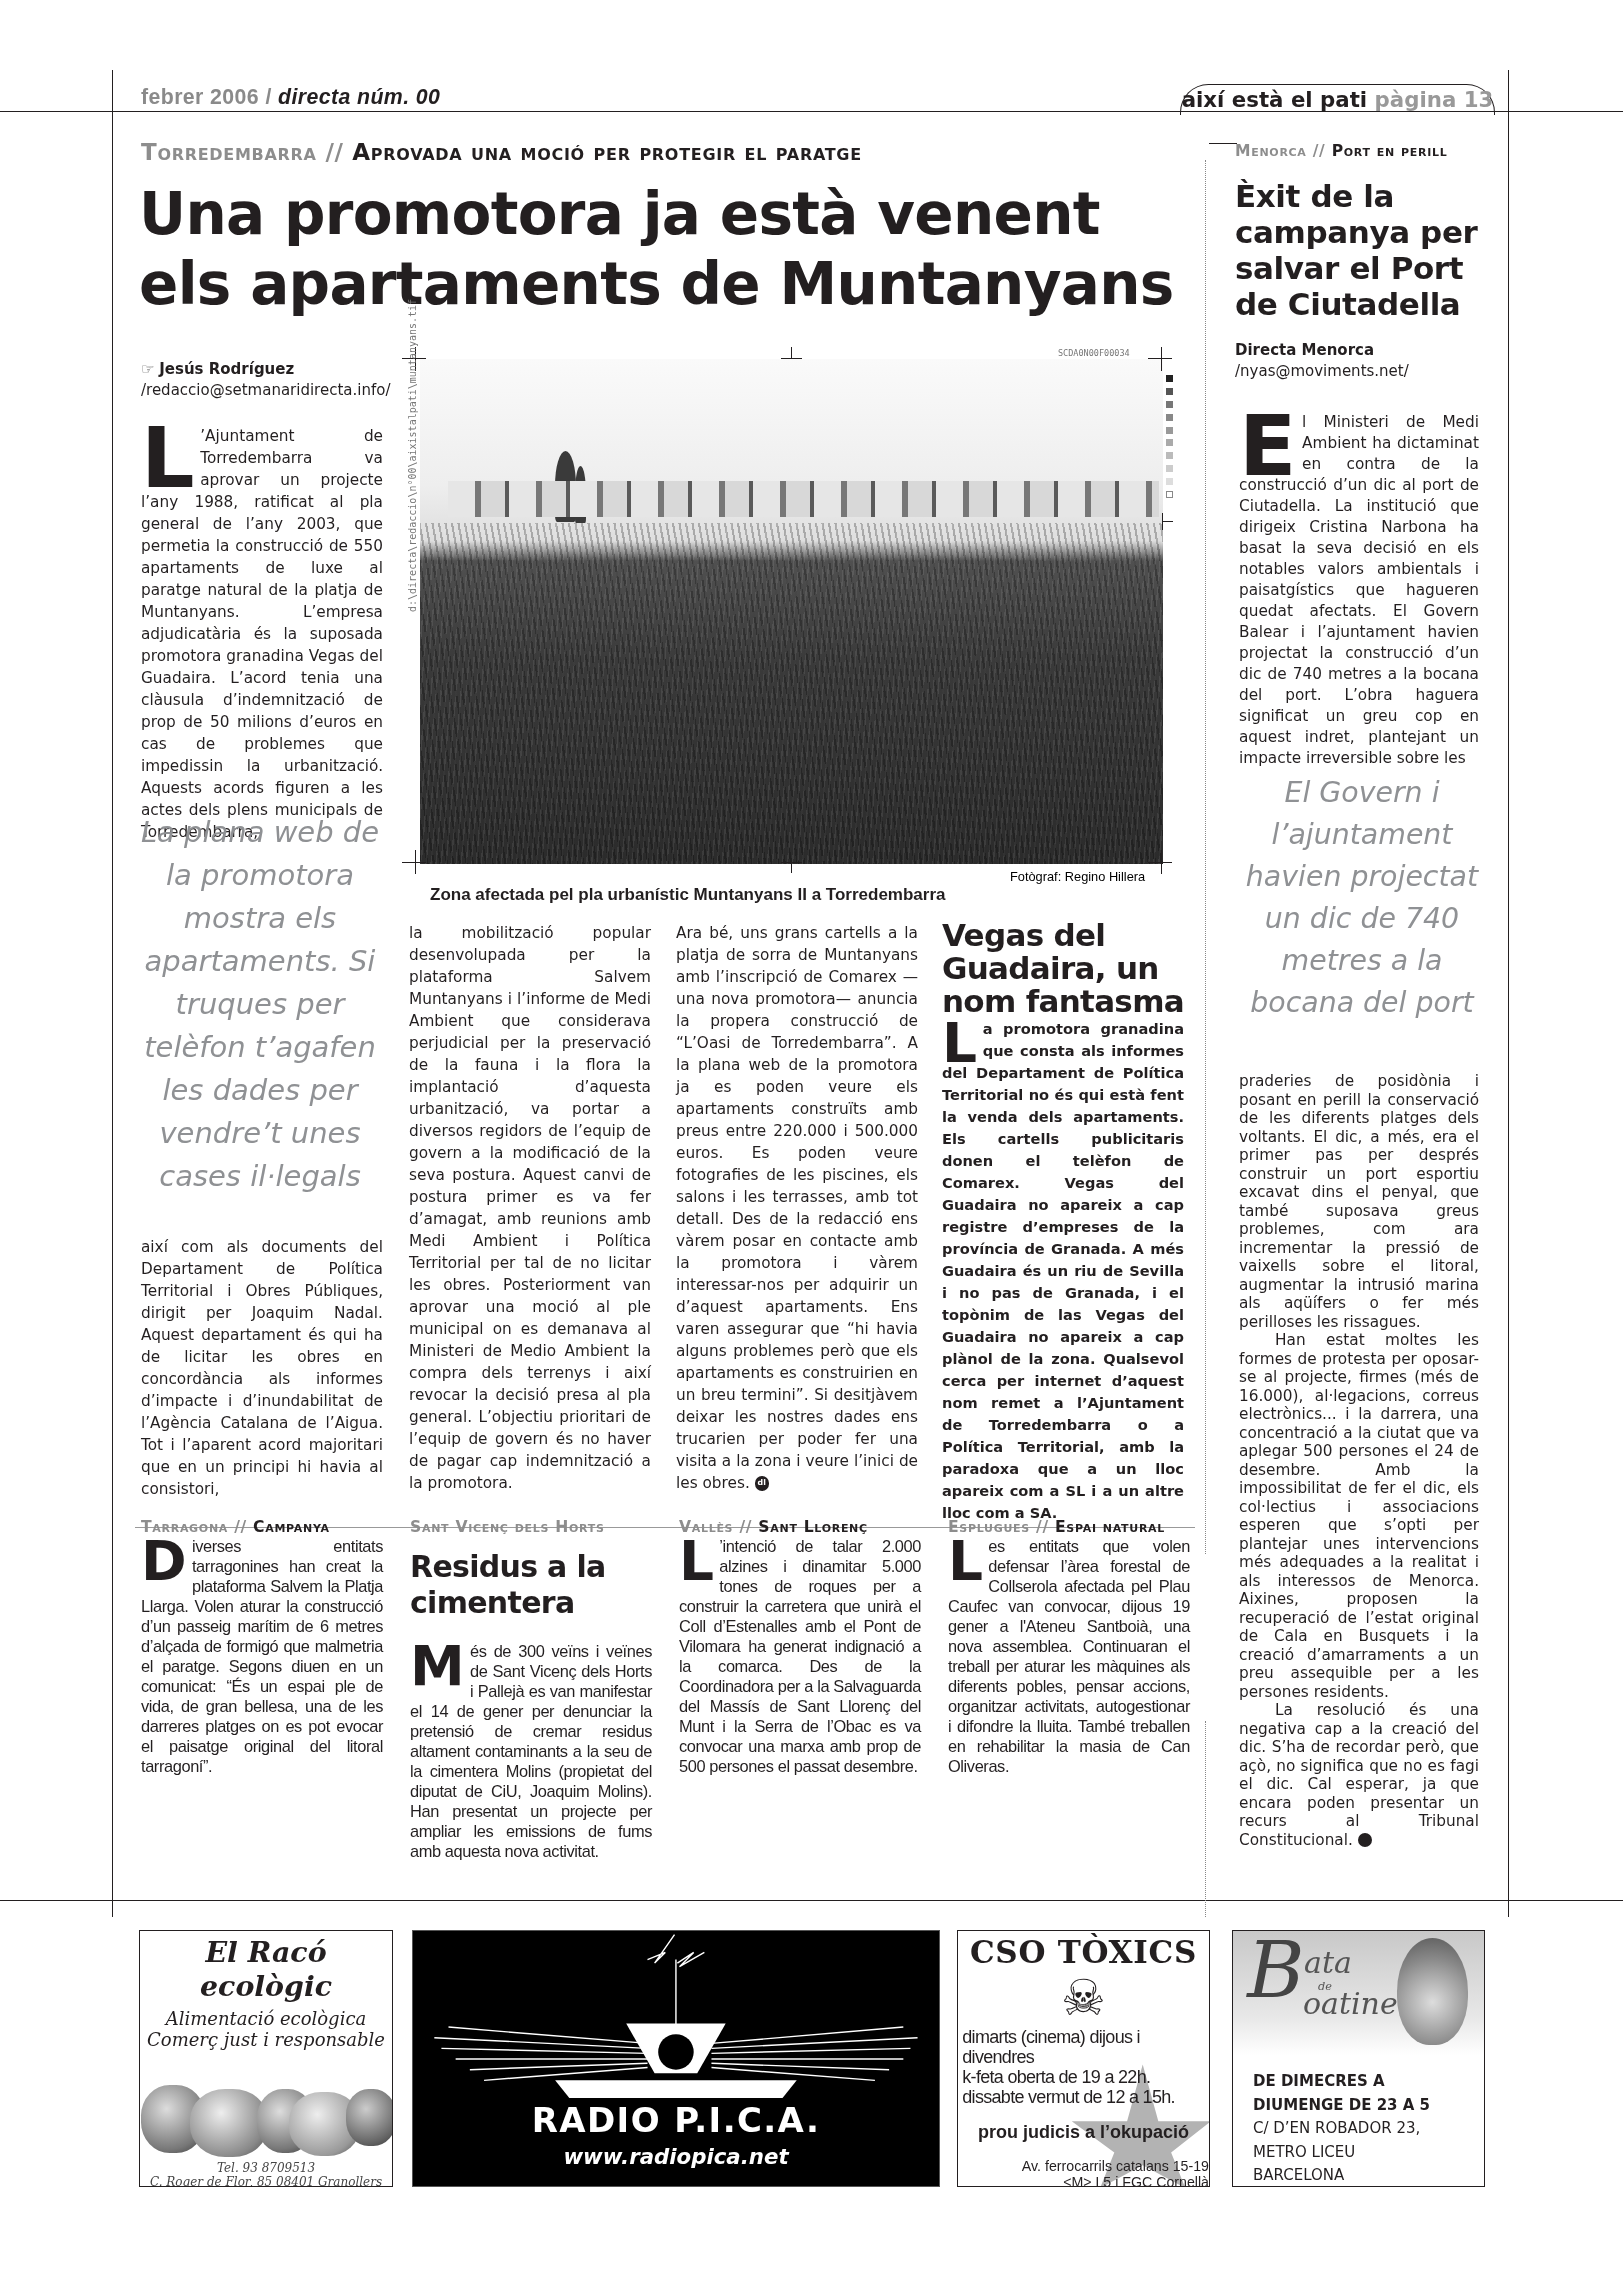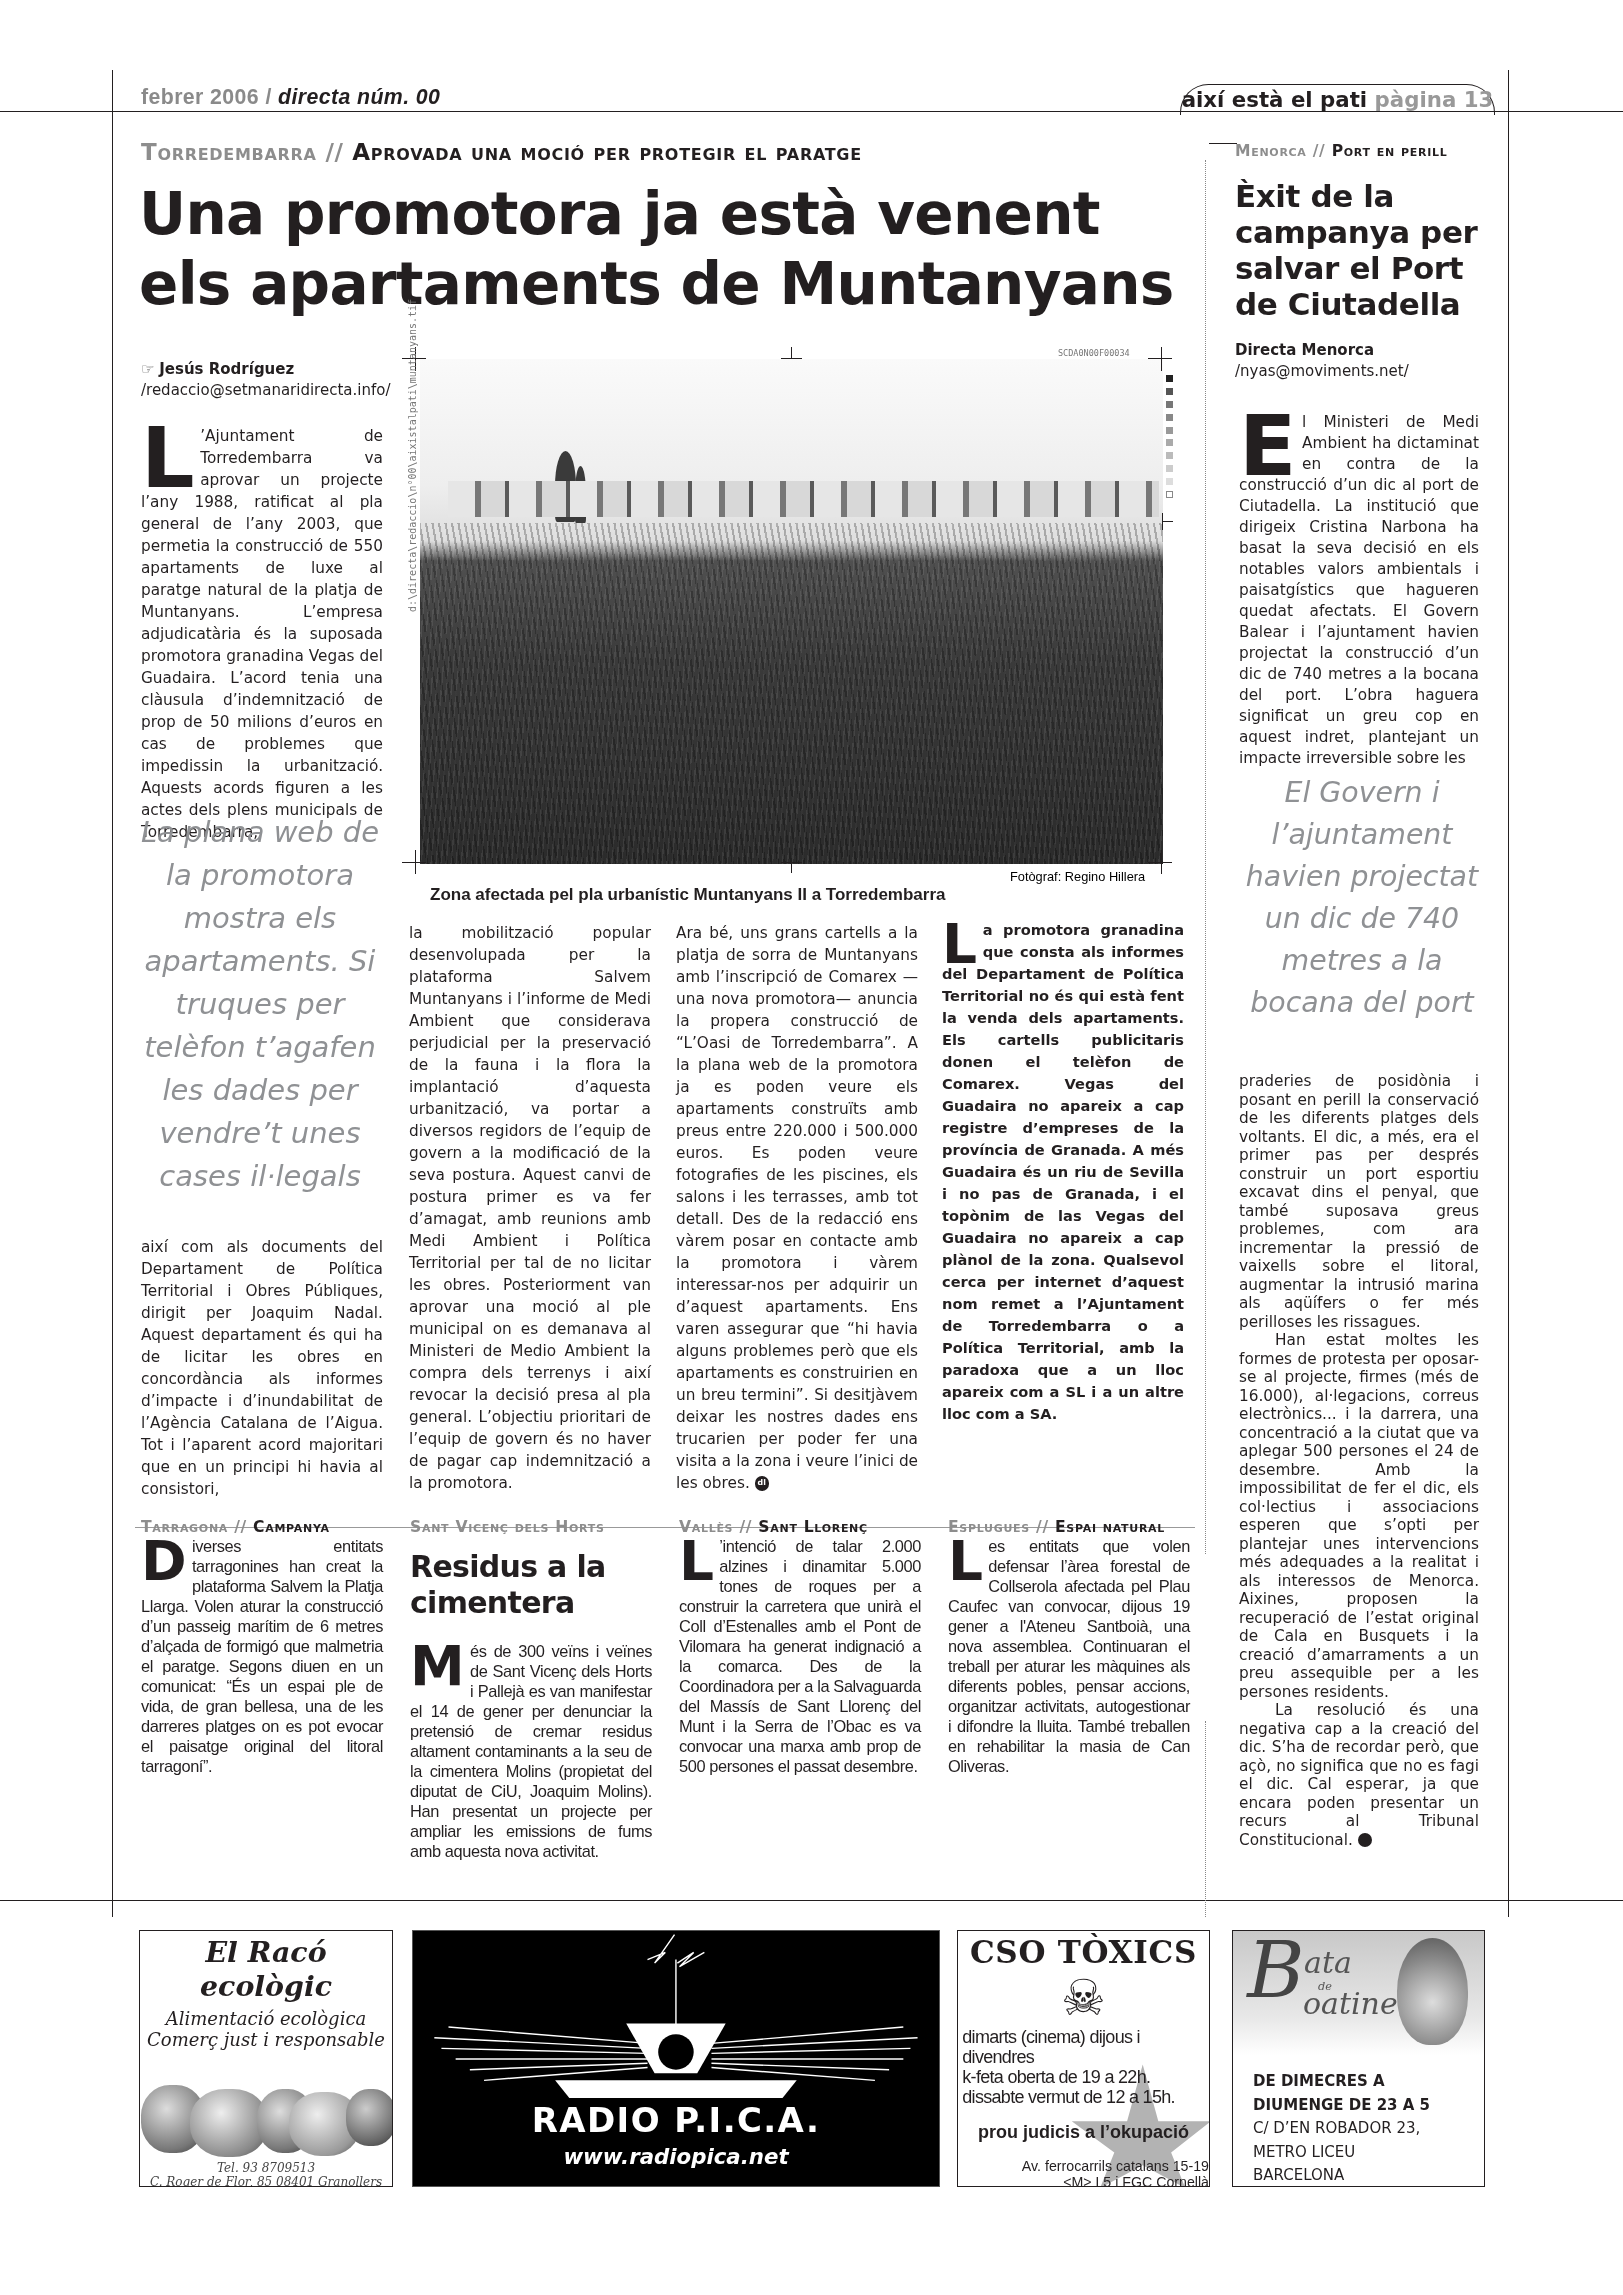--- a/index.html
+++ b/index.html
@@ -124,20 +124,21 @@
 <div class="abs body" style="left:409px;top:922px;width:242px;">
   <div>la mobilització popular desenvolupada per la plataforma Salvem Muntanyans i l’informe de Medi Ambient que considerava perjudicial per la preservació de la fauna i la flora la implantació d’aquesta urbanització, va portar a diversos regidors de l’equip de govern a la modificació de la seva postura. Aquest canvi de postura primer es va fer d’amagat, amb reunions amb Medi Ambient i Política Territorial per tal de no licitar les obres. Posteriorment van aprovar una moció al ple municipal on es demanava al Ministeri de Medio Ambient la compra dels terrenys i així revocar la decisió presa al pla general. L’objectiu prioritari de l’equip de govern és no haver de pagar cap indemnització a la promotora.</div>
 </div>
 
 <div class="abs body" style="left:676px;top:922px;width:242px;">
   <span>Ara bé, uns grans cartells a la platja de sorra de Muntanyans amb l’inscripció de Comarex —una nova promotora— anuncia la propera construcció de “L’Oasi de Torredembarra”. A la plana web de la promotora ja es poden veure els apartaments construïts amb preus entre 220.000 i 500.000 euros. Es poden veure fotografies de les piscines, els salons i les terrasses, amb tot detall. Des de la redacció ens vàrem posar en contacte amb la promotora i vàrem interessar-nos per adquirir un d’aquest apartaments. Ens varen assegurar que “hi havia alguns problemes però que els apartaments es construirien en un breu termini”. Si desitjàvem deixar les nostres dades ens trucarien per poder fer una visita a la zona i veure l’inici de les obres.</span>
   <span class="end-icon">dl</span>
 </div>
 
 <div class="abs" style="left:942px;top:919px;width:242px;">
+  <div class="hl" style="font-size:31px;line-height:33px;">Vegas del Guadaira, un nom fantasma</div>
   <div class="body bold" style="font-size:14.6px;line-height:22px;">
     <span class="drop sm">L</span><span>a promotora granadina que consta als informes del Departament de Política Territorial no és qui està fent la venda dels apartaments. Els cartells publicitaris donen el telèfon de Comarex. Vegas del Guadaira no apareix a cap registre d’empreses de la província de Granada. A més Guadaira és un riu de Sevilla i no pas de Granada, i el topònim de las Vegas del Guadaira no apareix a cap plànol de la zona. Qualsevol cerca per internet d’aquest nom remet a l’Ajuntament de Torredembarra o a Política Territorial, amb la paradoxa que a un lloc apareix com a SL i a un altre lloc com a SA.</span>
   </div>
 </div>
 
 <div class="abs kicker" style="left:1235px;top:142px;font-size:15.6px;">
   <span class="place">Menorca</span>
   <span class="sep">//</span>
   <span>Port en perill</span>
 </div>

